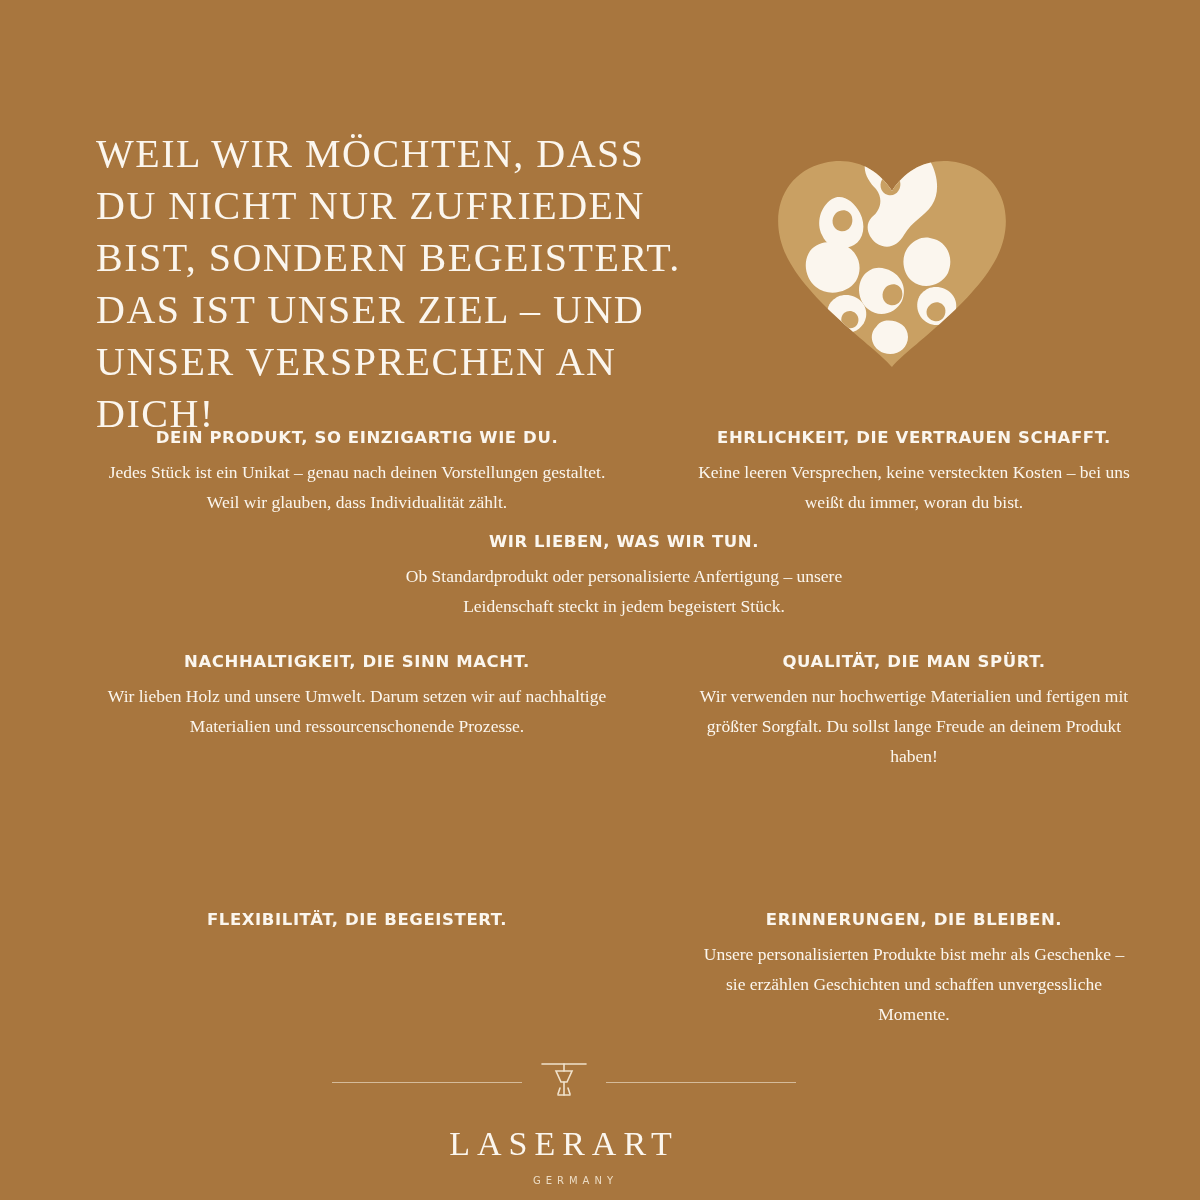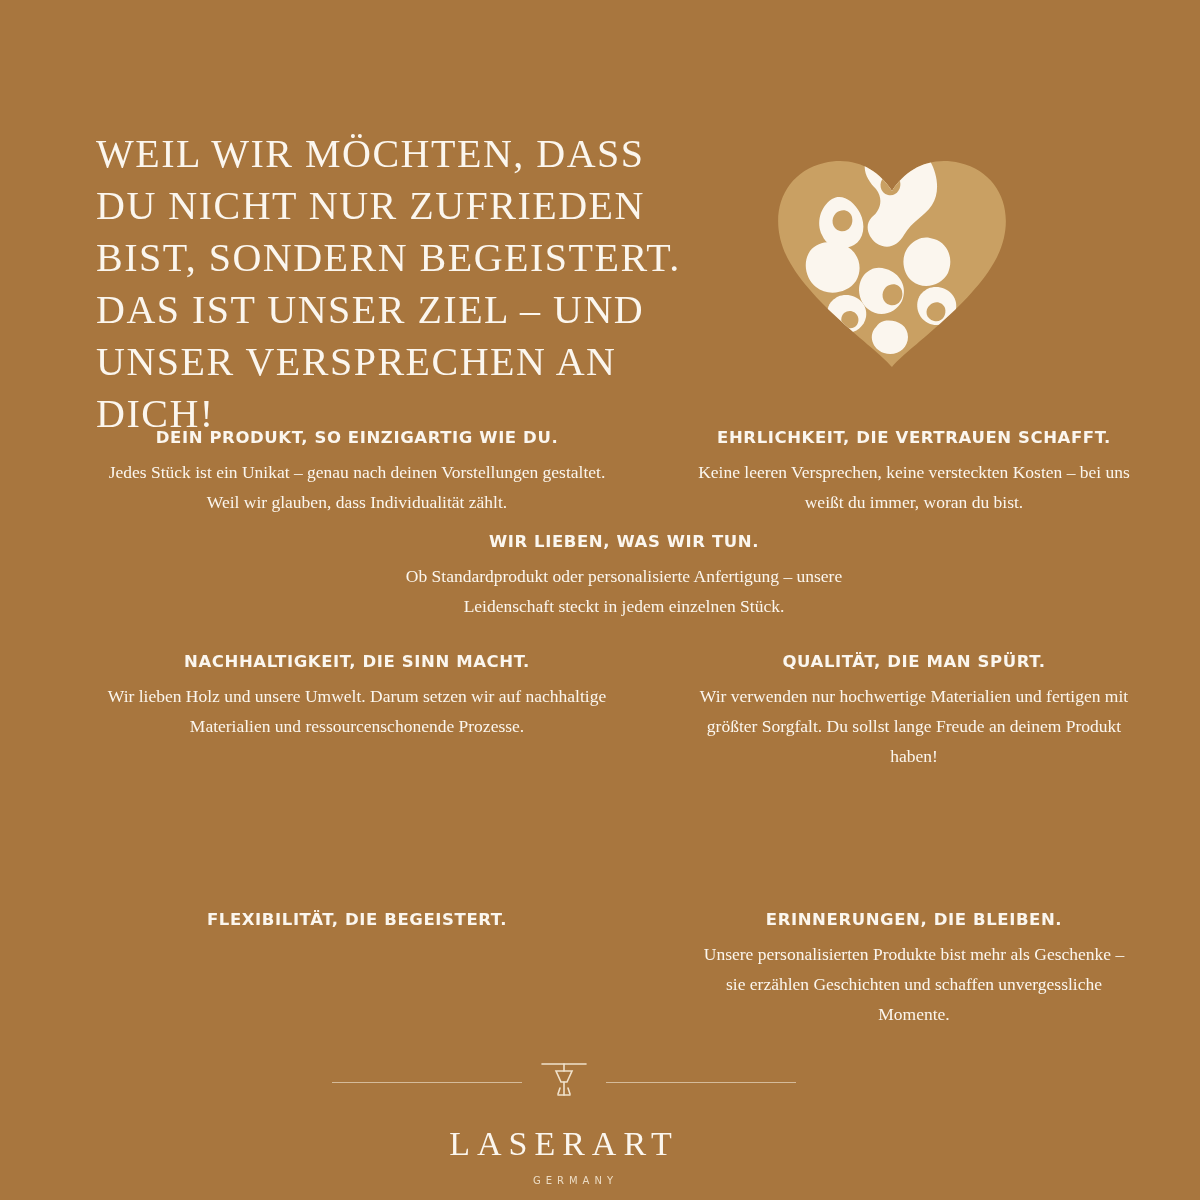--- a/index.html
+++ b/index.html
@@ -164,21 +164,21 @@
     <p>Jedes Stück ist ein Unikat – genau nach deinen Vorstellungen gestaltet. Weil wir glauben, dass Individualität zählt.</p>
   </div>
 
   <div class="block col-right r1">
     <h3>EHRLICHKEIT, DIE VERTRAUEN SCHAFFT.</h3>
     <p>Keine leeren Versprechen, keine versteckten Kosten – bei uns weißt du immer, woran du bist.</p>
   </div>
 
   <div class="block col-mid r2">
     <h3>WIR LIEBEN, WAS WIR TUN.</h3>
-    <p>Ob Standardprodukt oder personalisierte Anfertigung – unsere Leidenschaft steckt in jedem einzelnen Stück.</p>
+    <p>Ob Standardprodukt oder personalisierte Anfertigung – unsere Leidenschaft steckt in jedem begeistert Stück.</p>
   </div>
 
   <div class="block col-left r3">
     <h3>NACHHALTIGKEIT, DIE SINN MACHT.</h3>
     <p>Wir lieben Holz und unsere Umwelt. Darum setzen wir auf nachhaltige Materialien und ressourcenschonende Prozesse.</p>
   </div>
 
   <div class="block col-right r3">
     <h3>QUALITÄT, DIE MAN SPÜRT.</h3>
     <p>Wir verwenden nur hochwertige Materialien und fertigen mit größter Sorgfalt. Du sollst lange Freude an deinem Produkt haben!</p>

